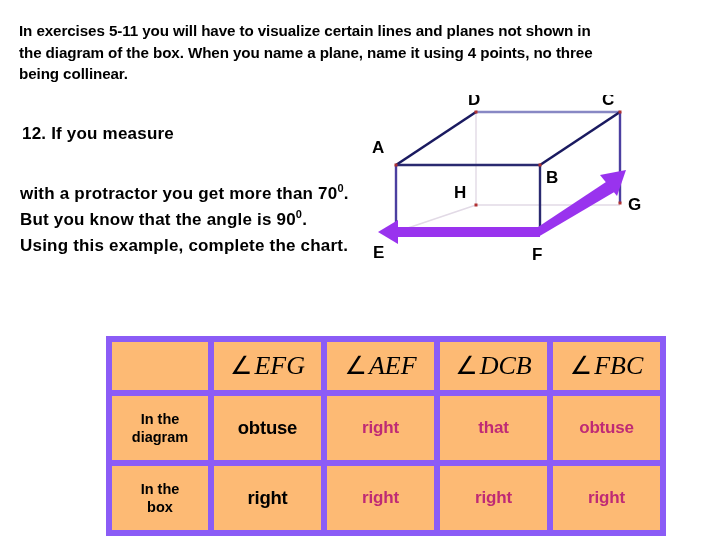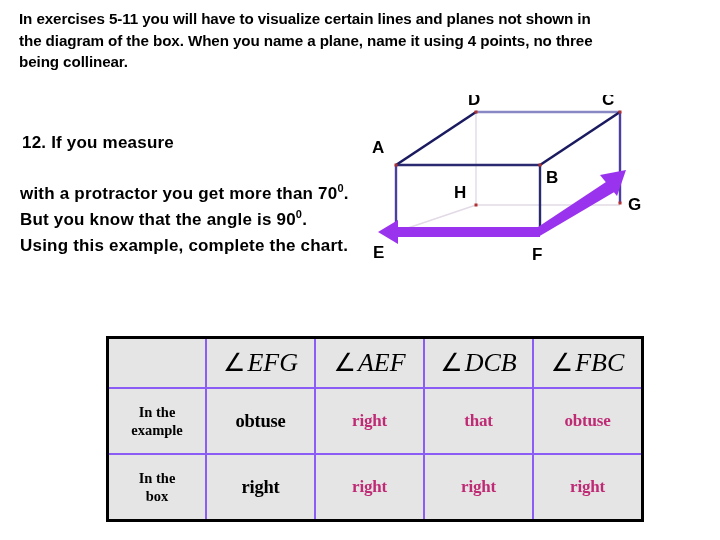--- a/index.html
+++ b/index.html
@@ -12,34 +12,34 @@
     background: #ffffff;
     font-family: "Liberation Sans", sans-serif;
     overflow: hidden;
     position: relative;
   }
 
   
   #intro {
     position: absolute;
     left: 19px;
-    top: 8px;
+    top: 20px;
     width: 592px;
     font-size: 15.2px;
     font-weight: bold;
     line-height: 21.5px;
     color: #000000;
     letter-spacing: -0.1px;
   }
 
   
   #q12-line1 {
     position: absolute;
     left: 22px;
-    top: 133px;
+    top: 124px;
     font-size: 17px;
     font-weight: bold;
     color: #000000;
     letter-spacing: 0.2px;
   }
   #q12-body {
     position: absolute;
     left: 20px;
     top: 181px;
     width: 330px;
@@ -76,41 +76,41 @@
   
   #chart {
     position: absolute;
     left: 106px;
     top: 336px;
     border-collapse: collapse;
     table-layout: fixed;
     border: 3px solid #000000;
   }
   #chart td, #chart th {
-    border: 2px solid #8b5cf6;
+    border: 6px solid #8b5cf6;
     padding: 0;
     text-align: center;
     vertical-align: middle;
-    background: #e5e5e5;
+    background: #fdba74;
   }
   .col-label  { width: 96px; }
   .col-angle  { width: 107px; }
 
   .hdr-row td { height: 48px; }
   .hdr-angle {
     font-family: "Liberation Serif", serif;
     font-style: italic;
     font-size: 26px;
     color: #000000;
     white-space: nowrap;
     padding-bottom: 2px;
   }
   .hdr-angle .ang { font-style: normal; padding-right: 2px; font-size: 25px; }
 
-  .body-row td { height: 64px; font-family: Liberation Serif, serif; }
+  .body-row td { height: 64px; }
   .rowlabel {
     text-align: left;
     padding-left: 6px;
     font-size: 14.5px;
     font-weight: bold;
     line-height: 18px;
     color: #000000;
   }
   .cell {
     font-size: 18.5px;
@@ -205,21 +205,21 @@
         <span class="ang">∠</span><span>DCB</span>
       </td>
       <td class="col-angle hdr-angle">
         <span class="ang">∠</span><span>FBC</span>
       </td>
     </tr>
 
     <tr class="body-row">
       <td class="rowlabel">
         <span>In the</span><br>
-        <span>example</span>
+        <span>diagram</span>
       </td>
       <td class="cell black-left">obtuse</td>
       <td class="cell magenta">right</td>
       <td class="cell magenta">that</td>
       <td class="cell magenta">obtuse</td>
     </tr>
 
     <tr class="body-row">
       <td class="rowlabel">
         <span>In the</span><br>

